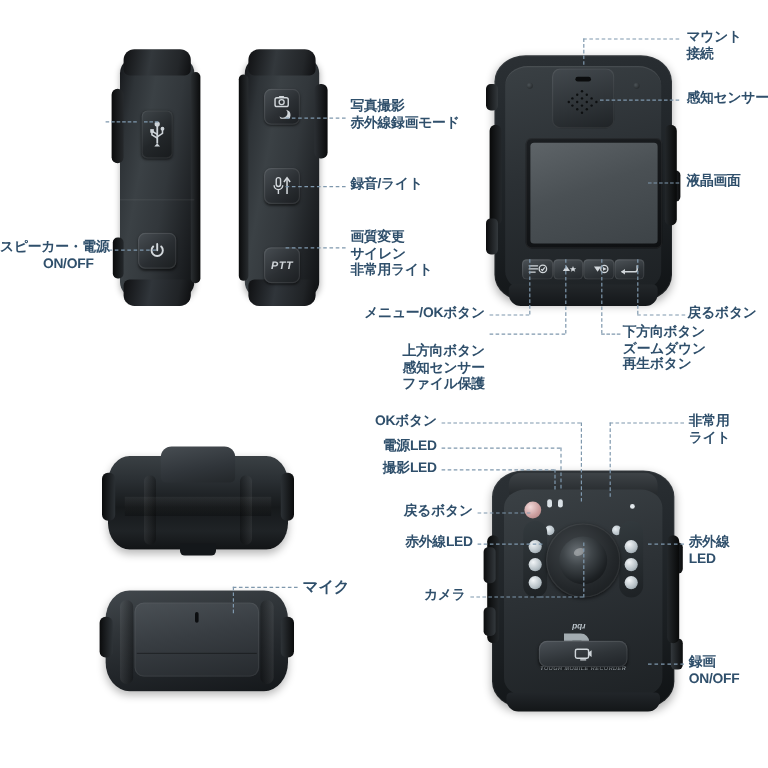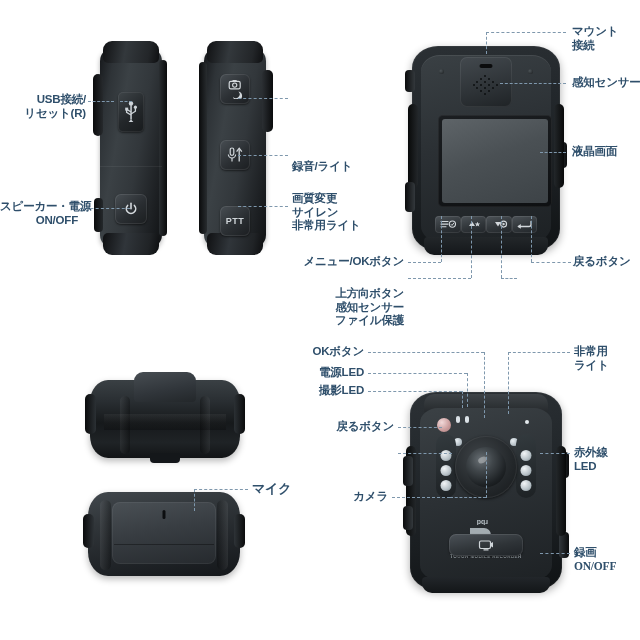--- a/index.html
+++ b/index.html
@@ -31,21 +31,21 @@
   
   .ldr{position:absolute;z-index:30;}
   .ldr.h{
     height:0;border-top:1px dashed #7f98ad;
   }
   .ldr.v{
     width:0;border-left:1px dashed #7f98ad;
   }
 
   
-  .art{position:absolute;z-index:10;}
+  .art{position:absolute;z-index:10;font-style:italic;}
 
   
   .sideA{
     left:100px;top:48px;width:62px;height:200px;
     border-radius:13px;
     background:linear-gradient(100deg,#15171a 0%,#2e3337 16%,#3b4145 34%,#32373b 58%,#1d2023 84%,#101214 100%);
     box-shadow:0 2px 5px rgba(0,0,0,.30);
   }
   .sideA .cap-t{
     position:absolute;left:3px;right:3px;top:-7px;height:22px;border-radius:9px 9px 5px 5px;
@@ -610,54 +610,56 @@
   <div class="ldr v" style="left:486px;top:452px;height:46px;"></div>
   <div class="ldr h" style="left:450px;top:497px;width:36px;"></div>
 
   <div class="ldr v" style="left:508px;top:352px;height:62px;"></div>
   <div class="ldr h" style="left:508px;top:352px;width:62px;"></div>
 
   <div class="ldr h" style="left:540px;top:453px;width:30px;"></div>
 
   <div class="ldr h" style="left:540px;top:553px;width:30px;"></div>
 
-  <div class="lbl r" style="left:0px;top:93px;width:86px;"><span>USB接続/</span><br><span>リセット(R)</span></div>
 
   <div class="lbl r" style="left:0px;top:200px;width:78px;"><span>スピーカー・電源</span><br><span>ON/OFF</span></div>
 
-
-  <div class="lbl l" style="left:292px;top:160px;width:130px;"><span>録音/ライト</span></div>
+  <div class="lbl l" style="left:292px;top:83px;width:130px;"><span>写真撮影</span><br><span>赤外線録画モード</span></div>
+
+  <div class="lbl l" style="left:292px;top:148px;width:130px;"><span>録音/ライト</span></div>
 
   <div class="lbl l" style="left:292px;top:192px;width:130px;"><span>画質変更</span><br><span>サイレン</span><br><span>非常用ライト</span></div>
 
   <div class="lbl l" style="left:572px;top:25px;width:68px;"><span>マウント</span><br><span>接続</span></div>
 
   <div class="lbl l" style="left:572px;top:76px;width:68px;"><span>感知センサー</span></div>
 
   <div class="lbl l" style="left:572px;top:145px;width:68px;"><span>液晶画面</span></div>
 
   <div class="lbl r" style="left:258px;top:255px;width:146px;"><span>メニュー/OKボタン</span></div>
 
   <div class="lbl r" style="left:258px;top:287px;width:146px;"><span>上方向ボタン</span><br><span>感知センサー</span><br><span>ファイル保護</span></div>
 
+  <div class="lbl l" style="left:519px;top:271px;width:120px;"><span>下方向ボタン</span><br><span>ズームダウン</span><br><span>再生ボタン</span></div>
 
   <div class="lbl l" style="left:573px;top:255px;width:68px;"><span>戻るボタン</span></div>
 
   <div class="lbl l" style="left:252px;top:482px;width:70px;font-size:13px;"><span>マイク</span></div>
 
   <div class="lbl r" style="left:250px;top:345px;width:114px;"><span>OKボタン</span></div>
 
   <div class="lbl r" style="left:250px;top:366px;width:114px;"><span>電源LED</span></div>
 
   <div class="lbl r" style="left:250px;top:384px;width:114px;"><span>撮影LED</span></div>
 
   <div class="lbl r" style="left:250px;top:420px;width:144px;"><span>戻るボタン</span></div>
 
+  <div class="lbl r" style="left:250px;top:446px;width:144px;"><span>赤外線LED</span></div>
 
   <div class="lbl r" style="left:250px;top:490px;width:138px;"><span>カメラ</span></div>
 
   <div class="lbl l" style="left:574px;top:345px;width:66px;"><span>非常用</span><br><span>ライト</span></div>
 
   <div class="lbl l" style="left:574px;top:446px;width:66px;"><span>赤外線</span><br><span>LED</span></div>
 
-  <div class="lbl l" style="left:574px;top:546px;width:66px;font-family:Liberation Serif, serif;"><span>録画</span><br><span>ON/OFF</span></div>
+  <div class="lbl l" style="left:574px;top:546px;width:66px;"><span>録画</span><br><span>ON/OFF</span></div>
 
 </div>
 
 </body></html>

